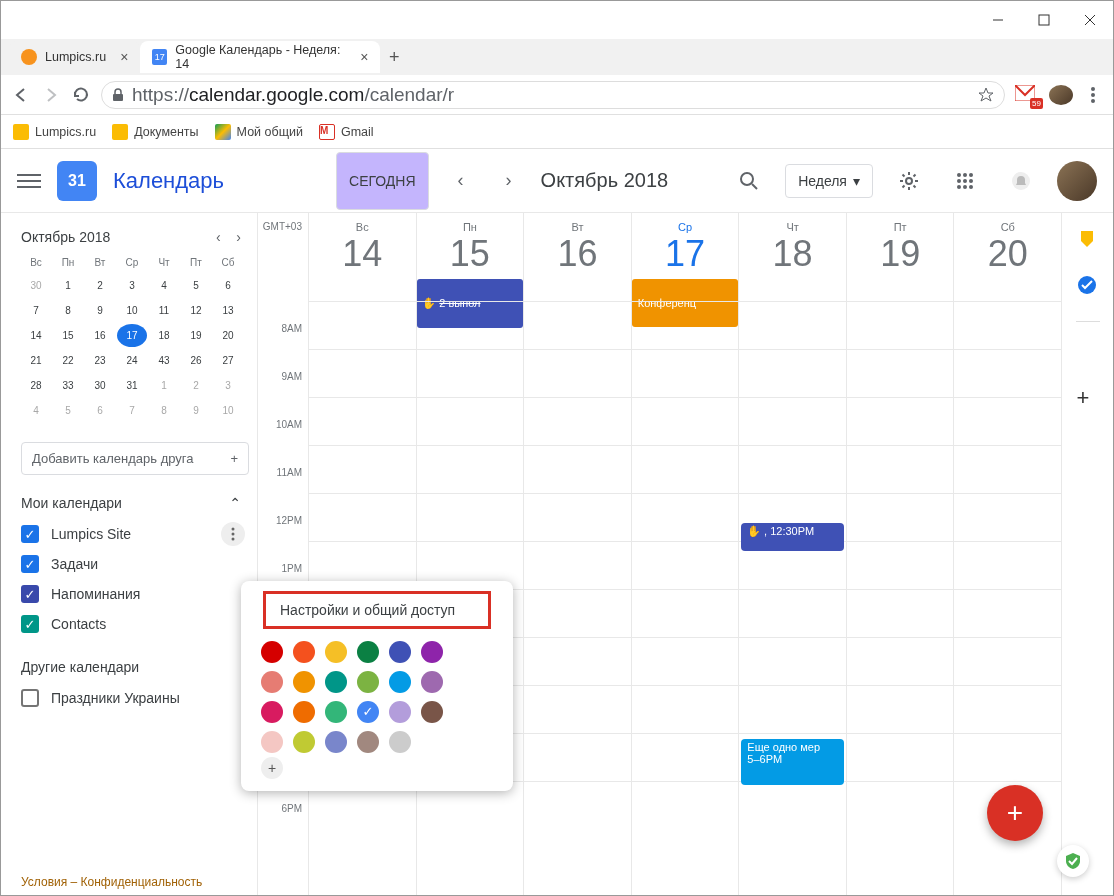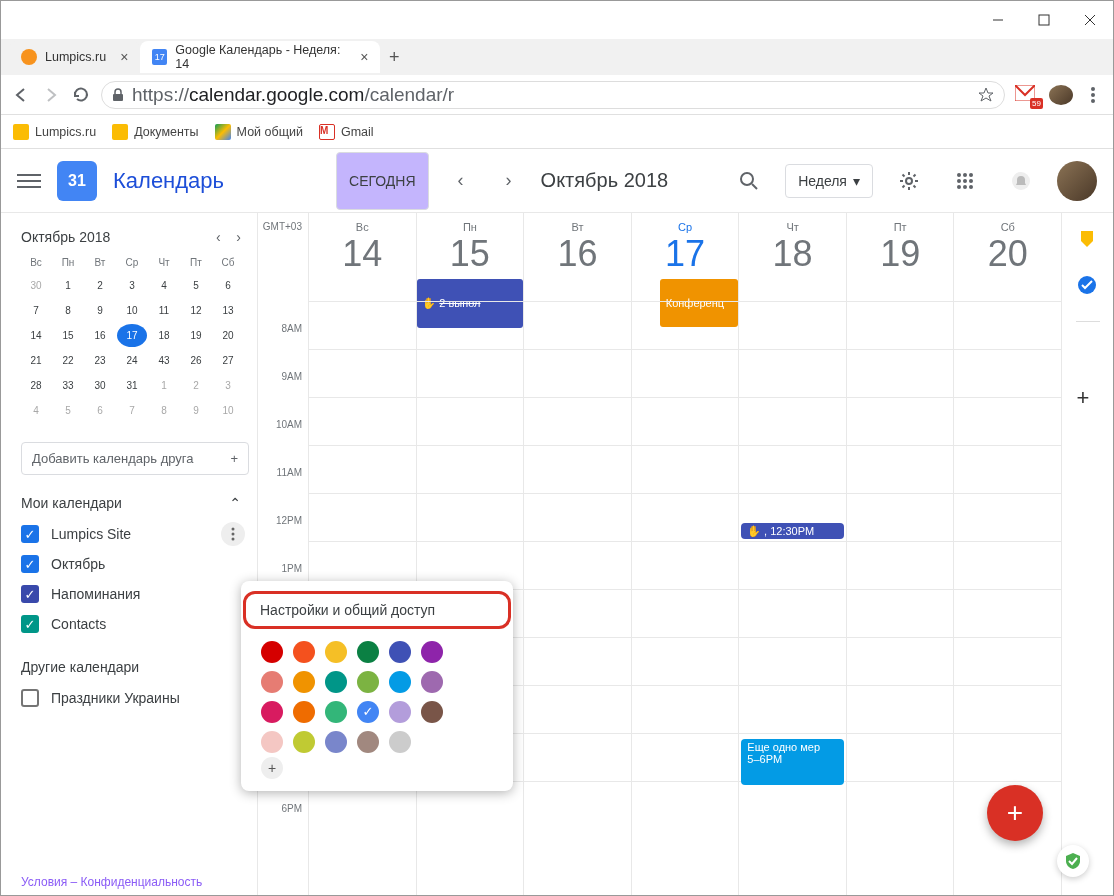--- a/index.html
+++ b/index.html
@@ -42,38 +42,38 @@
 .mini-grid .d { text-align:center; padding:6px 0; color:#3c4043; border-radius:50%; }
 .mini-grid .d.dim { color:#a8a8a8; }
 .mini-grid .d.today { background:#1a73e8; color:#fff; }
 .add-friend { margin-top:20px; border:1px solid #dadce0; border-radius:4px; padding:8px 10px; font-size:13px; color:#5f6368; display:flex; align-items:center; justify-content:space-between; }
 .sect-title { margin-top:20px; font-size:14px; color:#3c4043; display:flex; align-items:center; justify-content:space-between; padding-right:8px; }
 .cal-list { margin-top:8px; }
 .cal-item { display:flex; align-items:center; gap:12px; padding:6px 0; font-size:14px; color:#3c4043; position:relative; }
 .chk { width:18px;height:18px;border-radius:3px;display:flex;align-items:center;justify-content:center;color:#fff;font-size:13px; }
 .chk.filled::after { content:"✓"; }
 .chk.empty { border:2px solid #757575; }
-.footer-links { position:absolute; bottom:8px; left:20px; font-size:12px; color:#8b5cf6; }
+.footer-links { position:absolute; bottom:8px; left:20px; font-size:12px; color:#a16207; }
 .week { flex:1; display:flex; position:relative; border-left:1px solid #e8e8e8; }
 .timecol { width:50px; font-size:10px; color:#70757a; text-align:right; padding-right:6px; }
 .timecol .tz { padding-top:8px; height:110px; }
 .timecol .hr { height:48px; }
 .daycol { flex:1; border-left:1px solid #e8e8e8; position:relative; }
 .day-head { text-align:center; padding:8px 0 0 0; }
 .day-head .dow { font-size:11px; color:#70757a; }
 .day-head .dn { font-size:36px; color:#70757a; font-weight:300; }
 .day-head.today .dow, .day-head.today .dn { color:#1a73e8; }
 .allday { height:22px; margin-top:4px; }
 .chip { font-size:11px; color:#fff; border-radius:3px; padding:18px 6px; overflow:hidden; white-space:nowrap; }
 .hours { position:relative; }
 .hours .line { height:48px; border-top:1px solid #e8e8e8; }
 .event { position:absolute; left:2px; right:2px; border-radius:4px; color:#fff; font-size:11px; padding:2px 6px; }
 .popup { position:absolute; left:240px; top:580px; width:272px; background:#fff; border-radius:8px; box-shadow:0 2px 12px rgba(0,0,0,.3); padding:8px 0 12px 0; z-index:10; }
 .popup-item { padding:10px 20px; font-size:14px; color:#3c4043; }
-.popup-item.highlight { border:3px solid #d93025; border-radius:12px; margin:2px 2px; padding:8px 14px; }
+.popup-item.highlight { border:3px solid #d93025; border-radius:0; margin:2px 22px; padding:8px 14px; }
 .colors { display:grid; grid-template-columns:repeat(6,24px); gap:8px; padding:10px 20px 4px 20px; }
 .color-sw { width:22px;height:22px;border-radius:50%; }
 .color-sw.sel::after{content:"✓";color:#fff;display:block;text-align:center;font-size:13px;line-height:22px;}
 .color-add { width:22px;height:22px;border-radius:50%;background:#eee;color:#555;display:flex;align-items:center;justify-content:center;font-size:14px; }
 .fab { position:absolute; right:70px; bottom:54px; width:56px;height:56px;border-radius:50%;background:#d93025;color:#fff;display:flex;align-items:center;justify-content:center;font-size:28px;box-shadow:0 4px 10px rgba(0,0,0,.3); }
 .rightbar { width:52px; border-left:1px solid #e8e8e8; padding-top:16px; display:flex; flex-direction:column; align-items:center; gap:24px; }
 .rb-icon { width:22px;height:22px; }
 .shield { position:absolute; right:24px; bottom:18px; width:32px;height:32px;border-radius:50%;background:#fff;box-shadow:0 2px 6px rgba(0,0,0,.2);display:flex;align-items:center;justify-content:center; }
 .gmail-badge{position:relative;}
 .gmail-badge .b{position:absolute;right:-4px;bottom:-4px;background:#d93025;color:#fff;font-size:8px;padding:1px 2px;border-radius:2px;}
@@ -306,21 +306,21 @@
             <span style="position:absolute;right:4px;width:24px;height:24px;border-radius:50%;background:#eee;display:flex;align-items:center;justify-content:center;">
               <svg width="4" height="14">
                 <circle cx="2" cy="2" r="1.5" fill="#666"></circle>
                 <circle cx="2" cy="7" r="1.5" fill="#666"></circle>
                 <circle cx="2" cy="12" r="1.5" fill="#666"></circle>
               </svg>
             </span>
           </div>
           <div class="cal-item">
             <span class="chk filled" style="background:#1a73e8"></span>
-            <span>Октябрь</span>
+            <span>Задачи</span>
           </div>
           <div class="cal-item">
             <span class="chk filled" style="background:#3949ab"></span>
             <span>Напоминания</span>
           </div>
           <div class="cal-item">
             <span class="chk filled" style="background:#009688"></span>
             <span>Contacts</span>
           </div>
         </div>
@@ -417,21 +417,21 @@
               <div class="line"></div>
               <div class="line"></div>
             </div>
           </div>
           <div class="daycol">
             <div class="day-head today">
               <div class="dow">Ср</div>
               <div class="dn">17</div>
             </div>
             <div class="allday">
-              <div class="chip" style="background: rgb(240, 147, 0); margin-left: 28px;">Конференц</div>
+              <div class="chip" style="background: rgb(240, 147, 0);">Конференц</div>
             </div>
             <div class="hours">
               <div class="line"></div>
               <div class="line"></div>
               <div class="line"></div>
               <div class="line"></div>
               <div class="line"></div>
               <div class="line"></div>
               <div class="line"></div>
               <div class="line"></div>
@@ -451,21 +451,21 @@
               <div class="line"></div>
               <div class="line"></div>
               <div class="line"></div>
               <div class="line"></div>
               <div class="line"></div>
               <div class="line"></div>
               <div class="line"></div>
               <div class="line"></div>
               <div class="line"></div>
               <div class="line"></div>
-              <div class="event" style="top: 222px; height: 16px; background: rgb(63, 81, 181);">✋ , 12:30PM</div>
+              <div class="event" style="top: 222px; height: 28px; background: rgb(63, 81, 181);">✋ , 12:30PM</div>
               <div class="event" style="top: 438px; height: 46px; background: rgb(3, 155, 229);">Еще одно мер<br>5–6PM</div>
             </div>
           </div>
           <div class="daycol">
             <div class="day-head">
               <div class="dow">Пт</div>
               <div class="dn">19</div>
             </div>
             <div class="allday"></div>
             <div class="hours">

